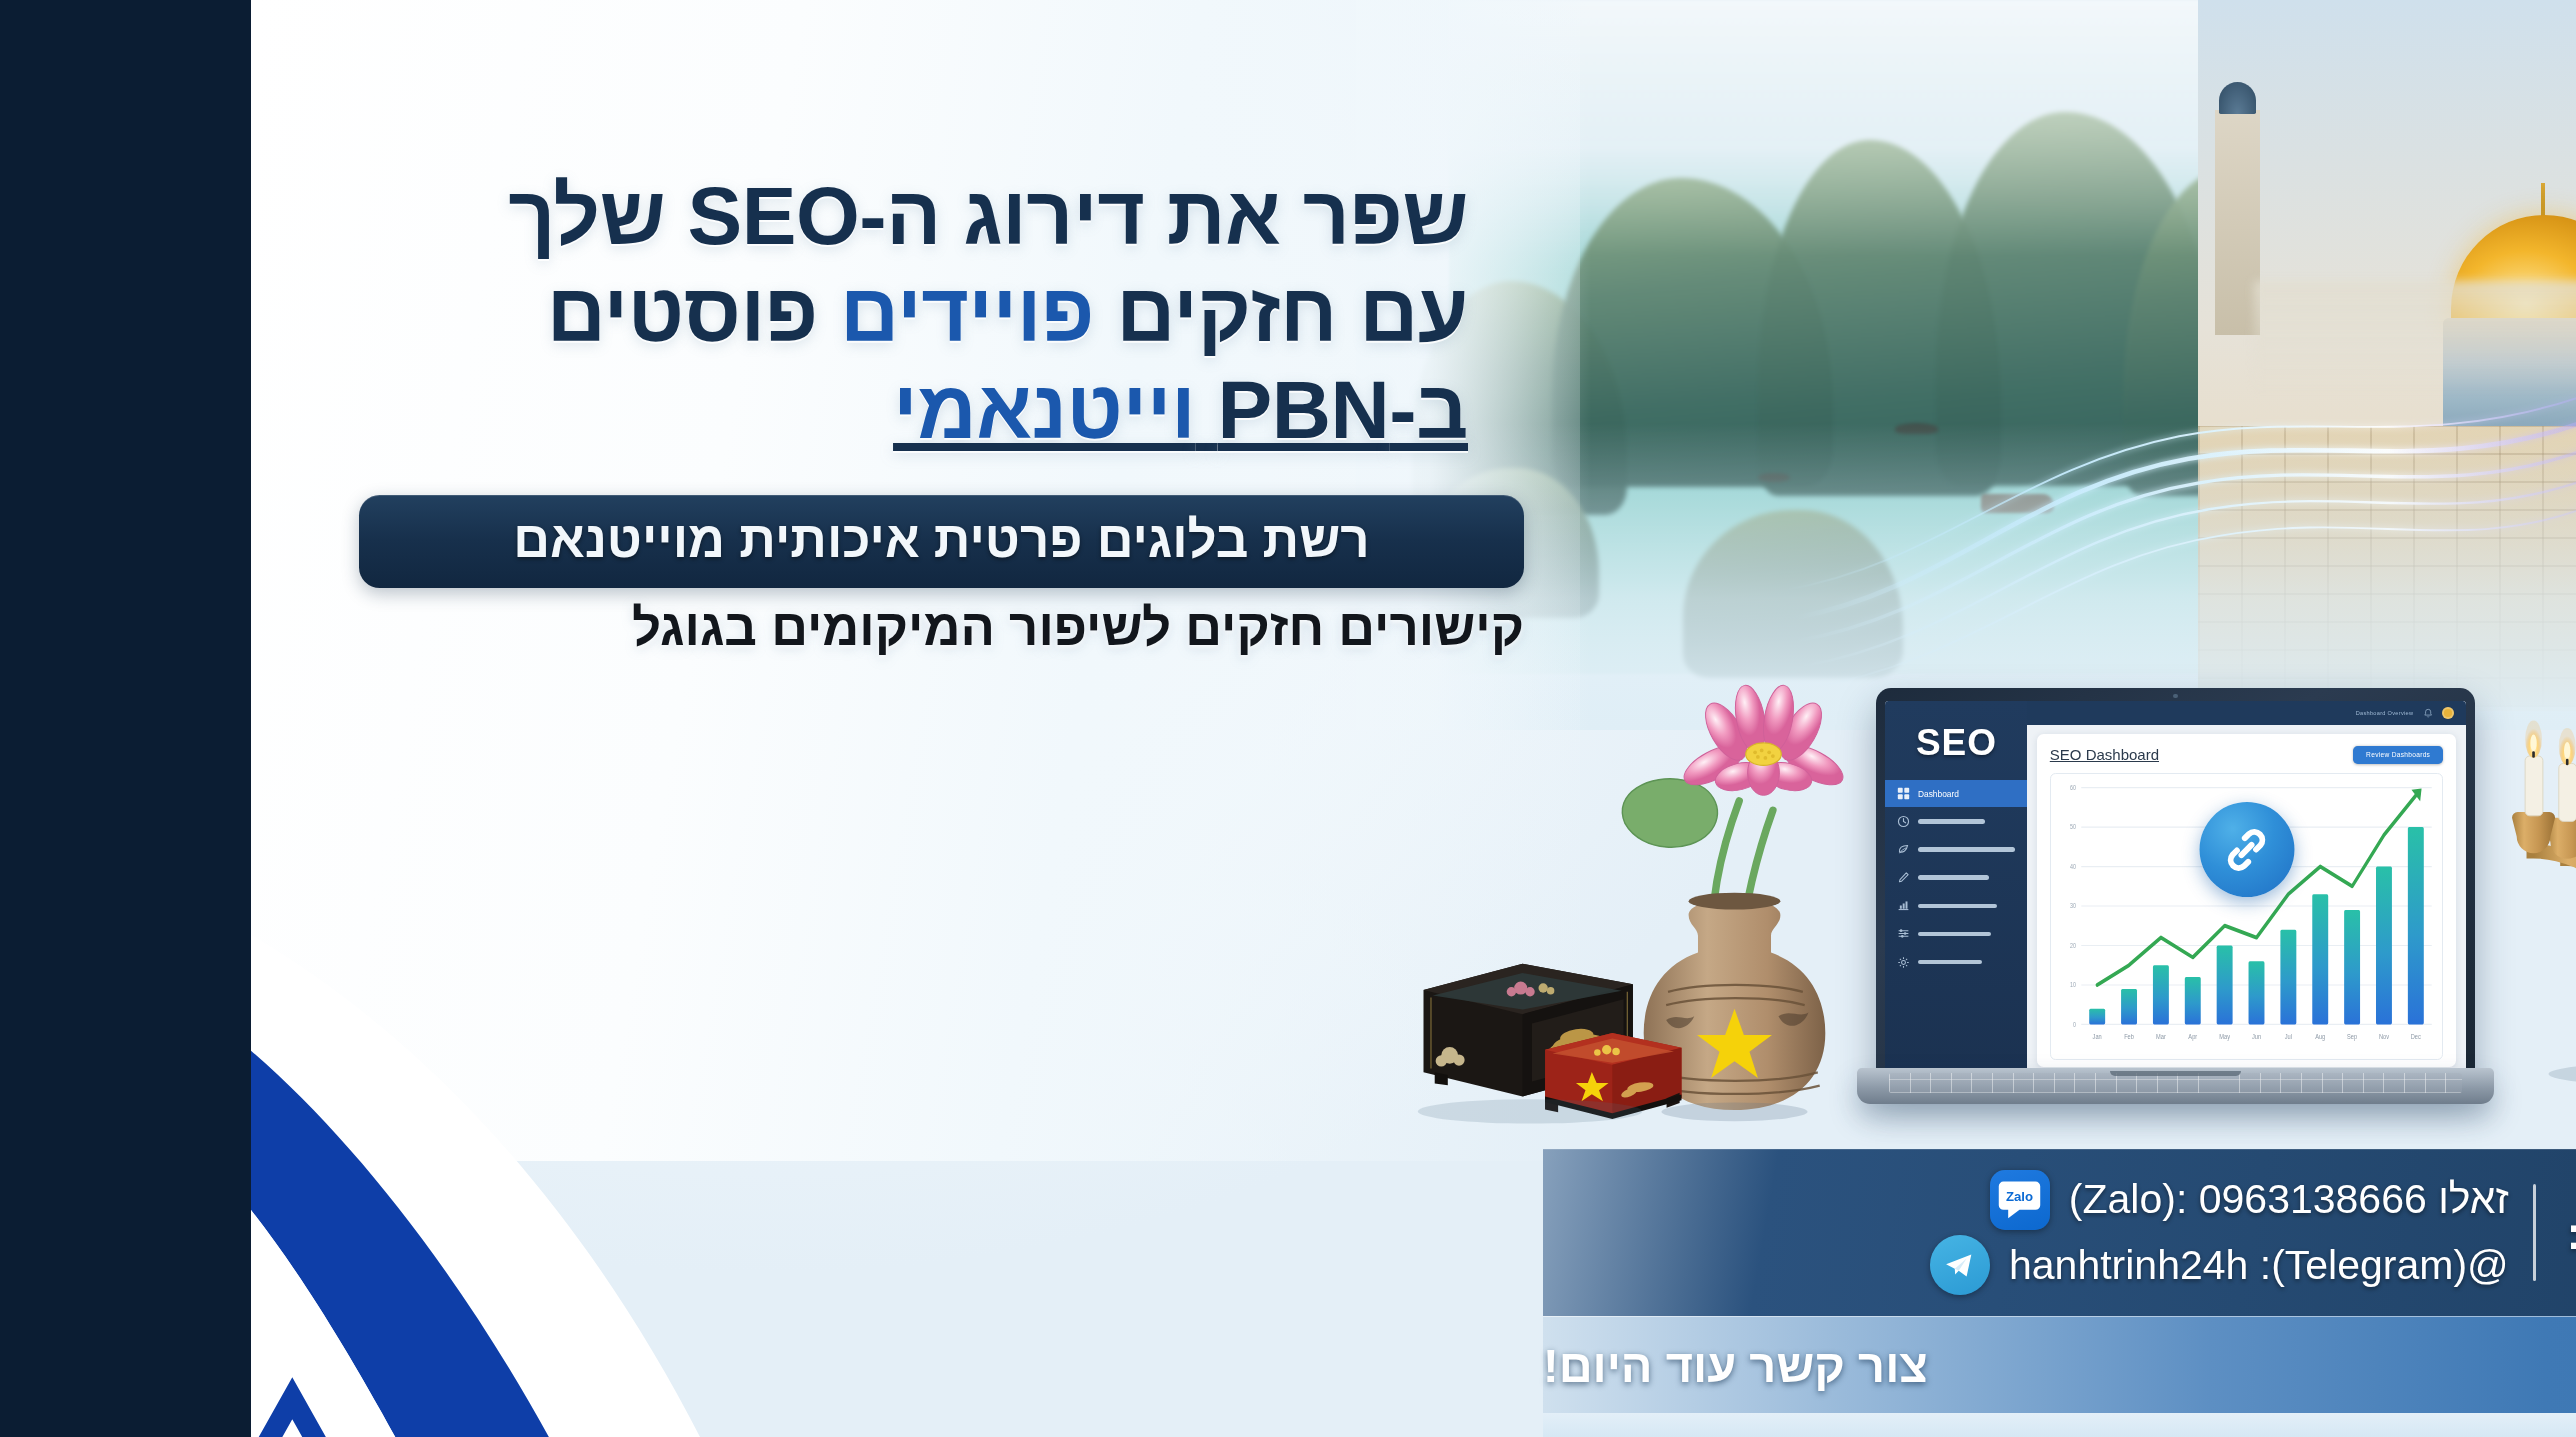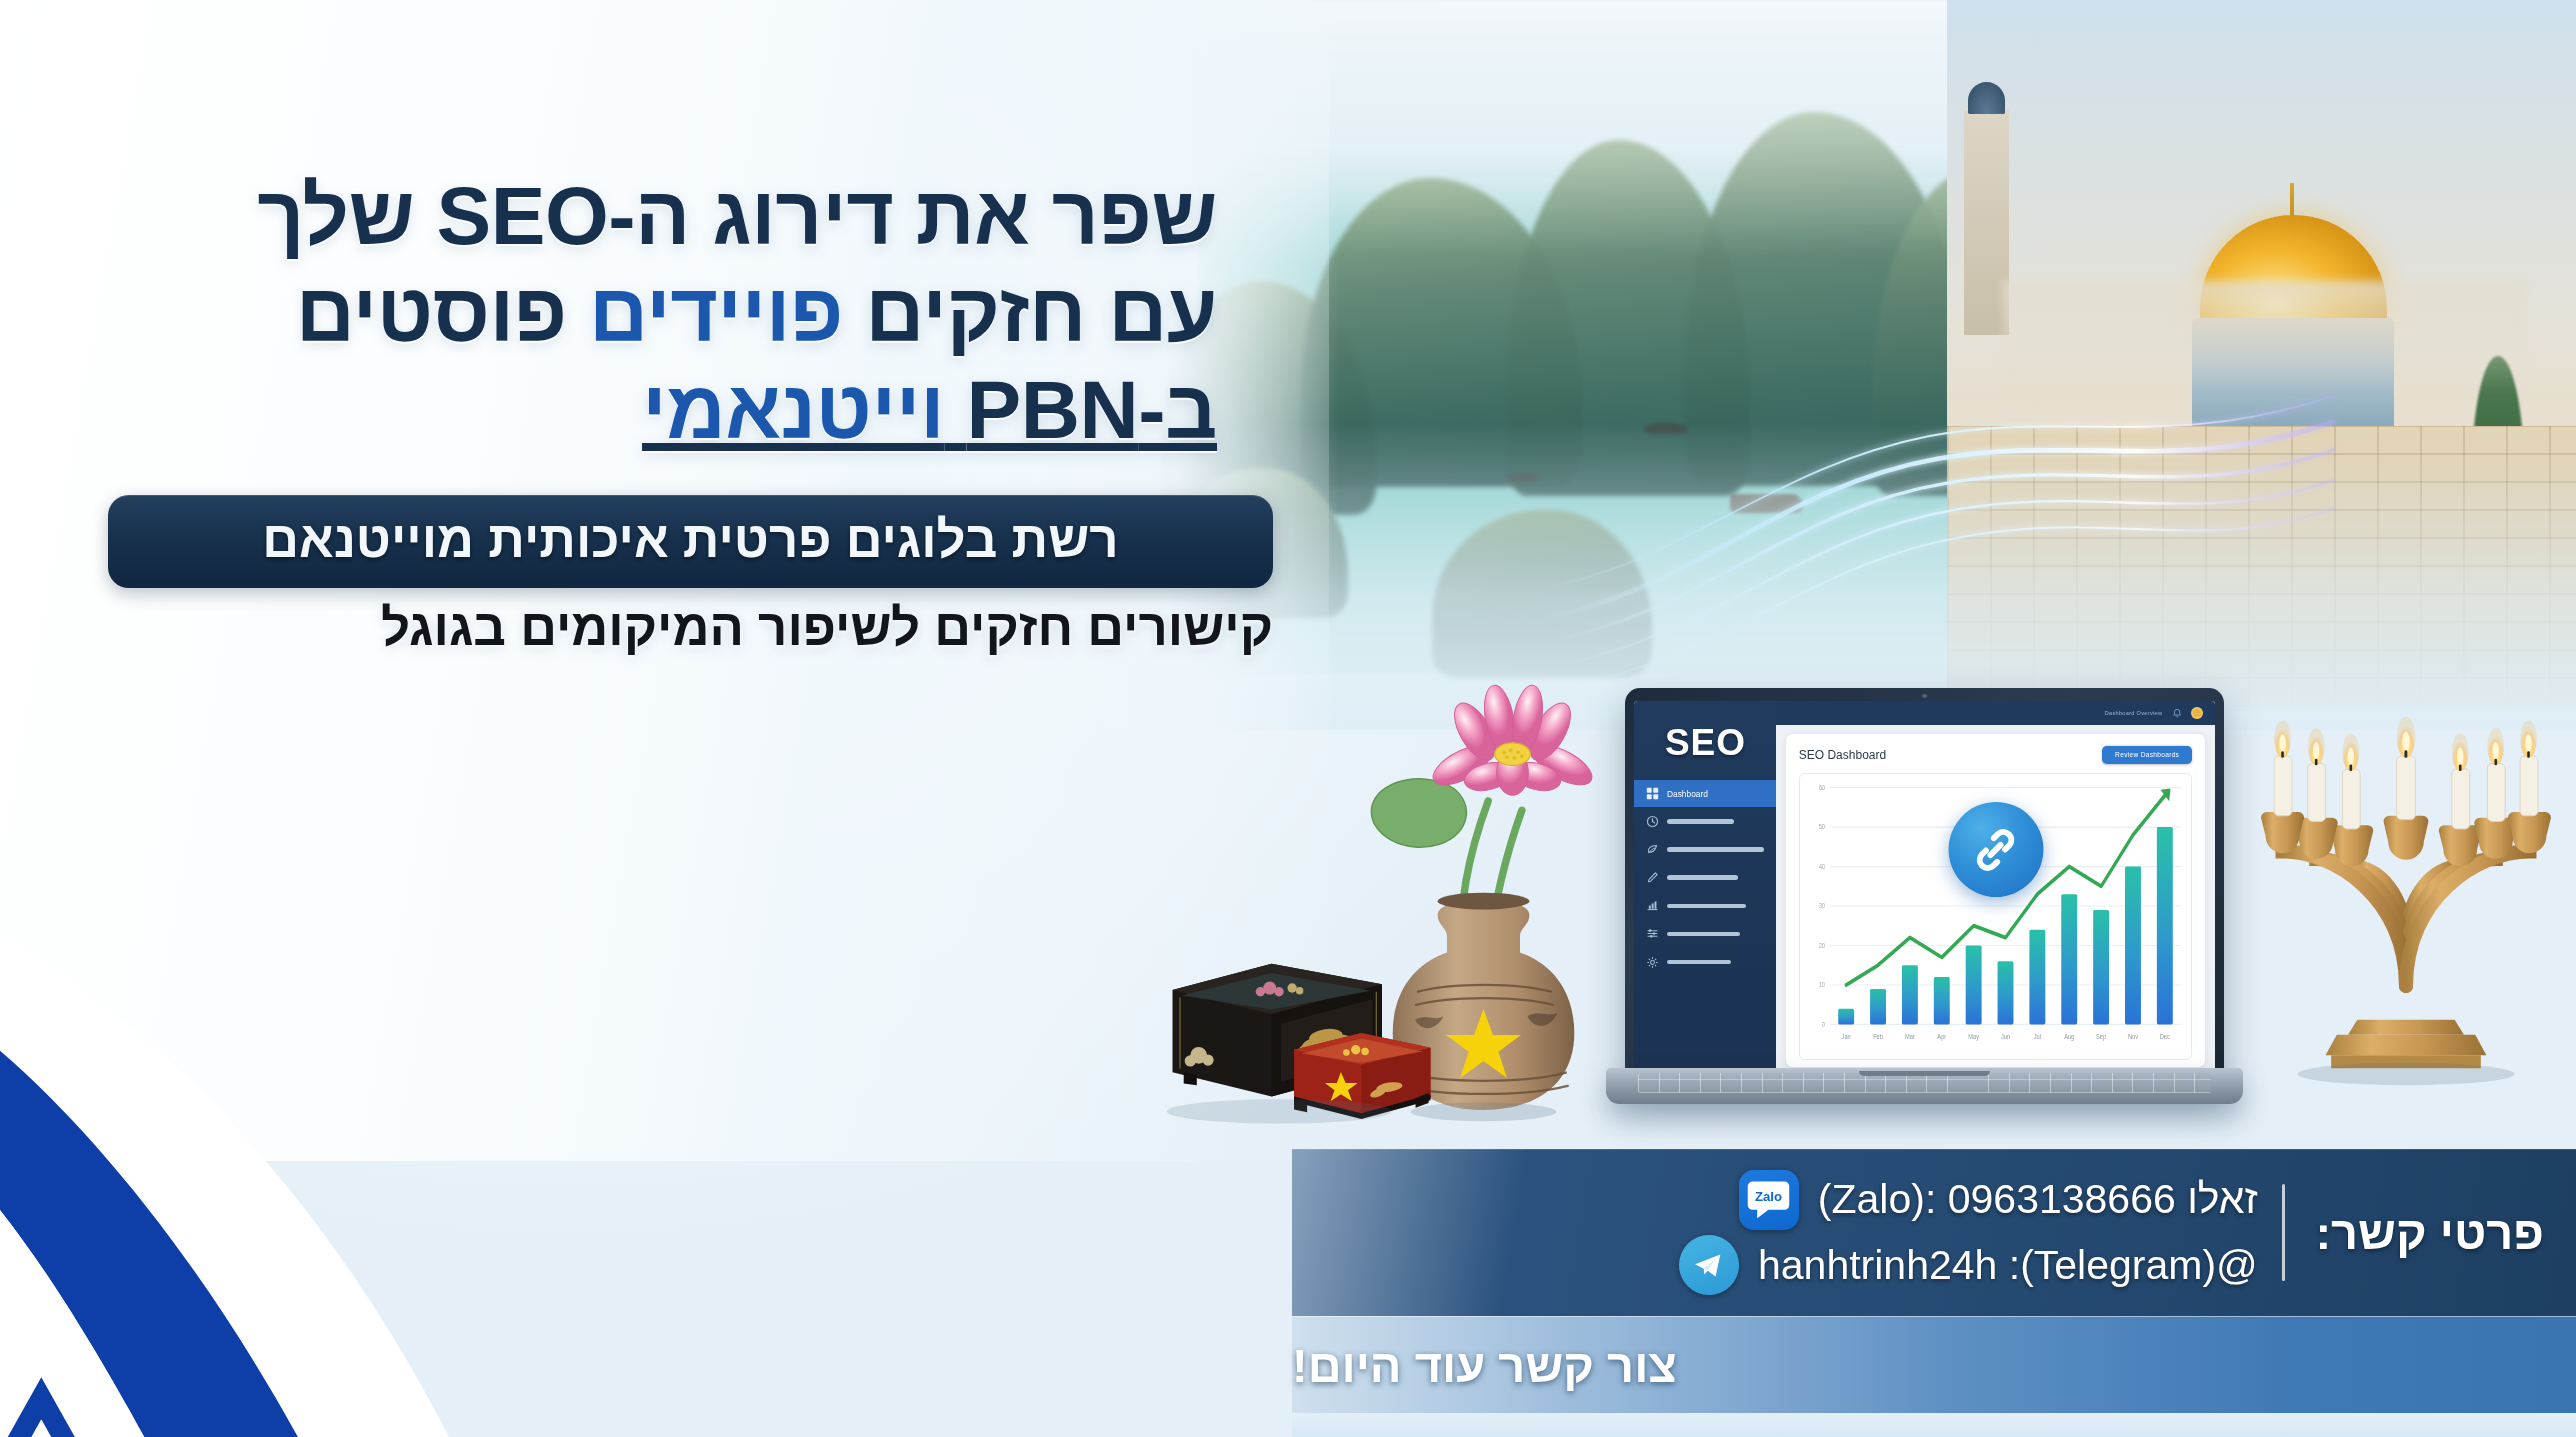--- a/index.html
+++ b/index.html
@@ -2,21 +2,21 @@
 <html lang="he" dir="rtl" style="font-size:15px"><head>
 <meta charset="utf-8">
 <title>SEO PBN Vietnam Banner</title>
 <style>
   * { margin:0; padding:0; box-sizing:border-box; }
   html,body { background:#0b1d33; }
   body { font-family:"Liberation Sans", sans-serif; }
 
   .banner{
     position:relative;
-    width:2576px; height:1438px;
+    width:2325px; height:1438px;
     overflow:hidden;
     background:#5eead4;
   }
 
   
   .bg-base{
     position:absolute; inset:0;
     background:
       radial-gradient(ellipse 1123px 842px at 22% 30%, #ffffff 0%, #f2f8fc 45%, #e4eff7 100%),
       linear-gradient(160deg,#f7fbfe 0%,#e9f3fa 55%,#dcebf5 100%);
@@ -198,21 +198,21 @@
     justify-content:flex-end; gap:9.4px; padding:0 11.2px;
   }
   .topbar-text{ font-size:5.6px; color:#9fb9d4; letter-spacing:0.3px; }
   .topbar-dot{ width:12px; height:12px; border-radius:50%; background:#e8b33a; box-shadow:inset 0 0 0 1.9px rgba(255,255,255,.25); }
   .topbar-ico{ width:10.3px; height:10.3px; opacity:.85; }
   .panel{
     flex:1; margin:9.4px; background:#fff; border-radius:6.6px;
     box-shadow:0 1.9px 7.5px rgba(30,60,95,.12); padding:11.2px 13px 7.5px; display:flex; flex-direction:column;
   }
   .panel-head{ display:flex; align-items:center; justify-content:space-between; }
-  .panel-title{ font-size:12px; font-weight:400; color:#2b3a4c; }
+  .panel-title{ font-size:15px; font-weight:400; color:#2b3a4c;text-decoration:underline; }
   .panel-btn{
     background:#2f7ad1; color:#fff; border-radius:4.7px; font-size:6.6px;
     padding:5.6px 13px; letter-spacing:0.3px; box-shadow:0 0.9px 2.8px rgba(0,0,0,.25);
   }
   .chart-card{
     flex:1; margin-top:9.4px; border:0.9px solid #e3eaf1; border-radius:5.6px;
     position:relative; overflow:hidden; background:#fff;
   }
   .chart-svg{ width:100%; height:100%; display:block; }
   .link-badge{

